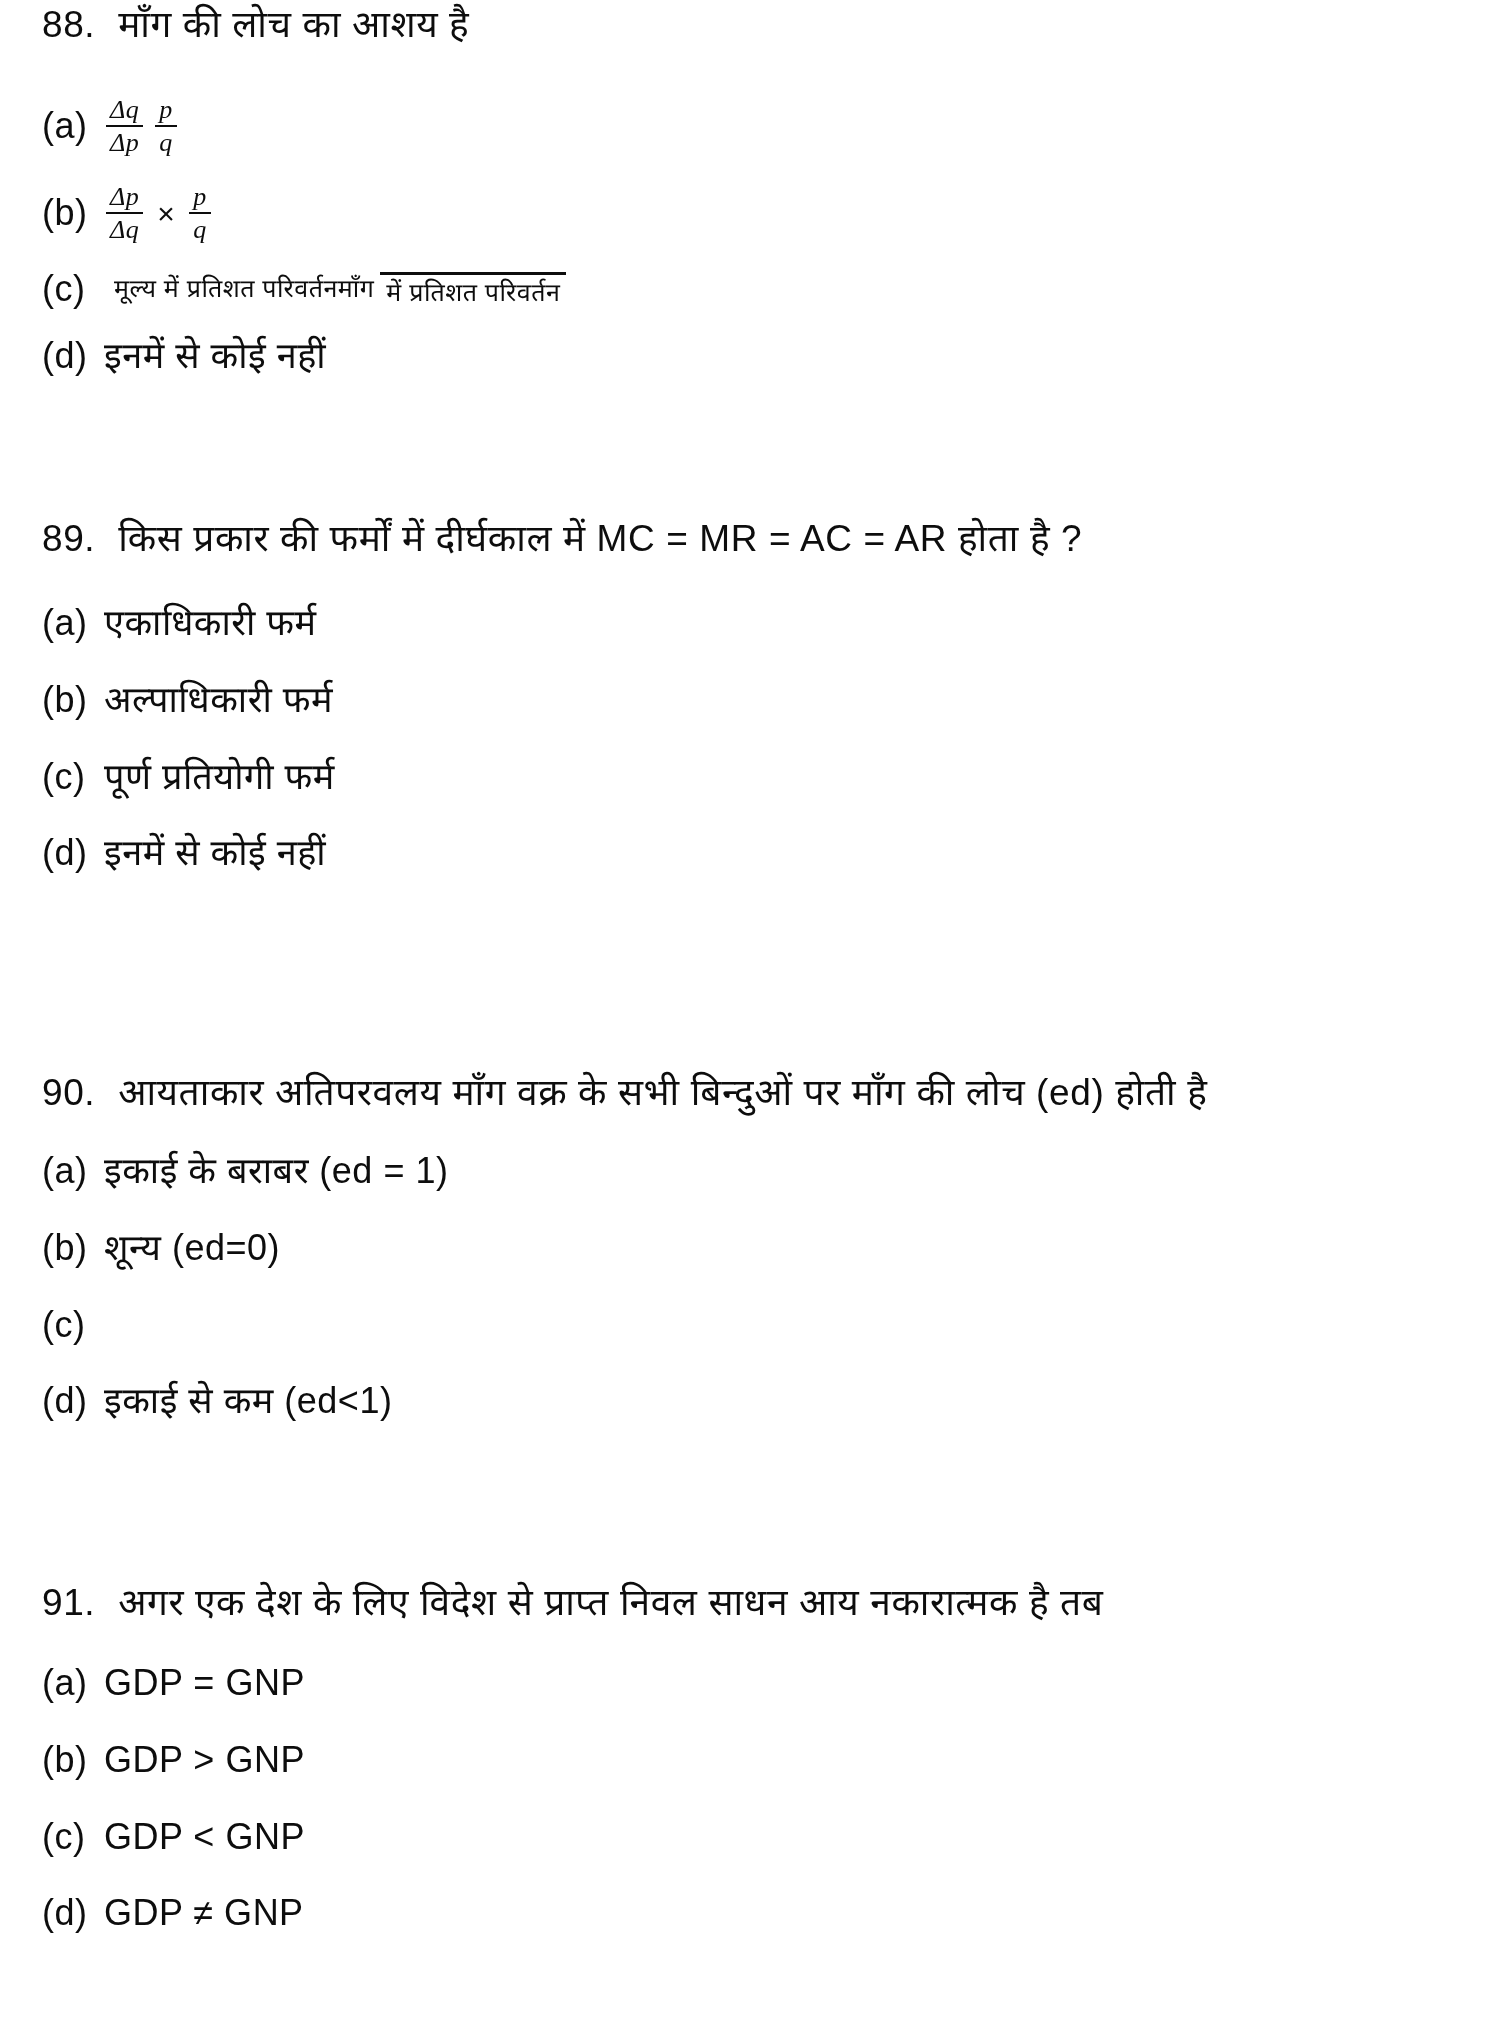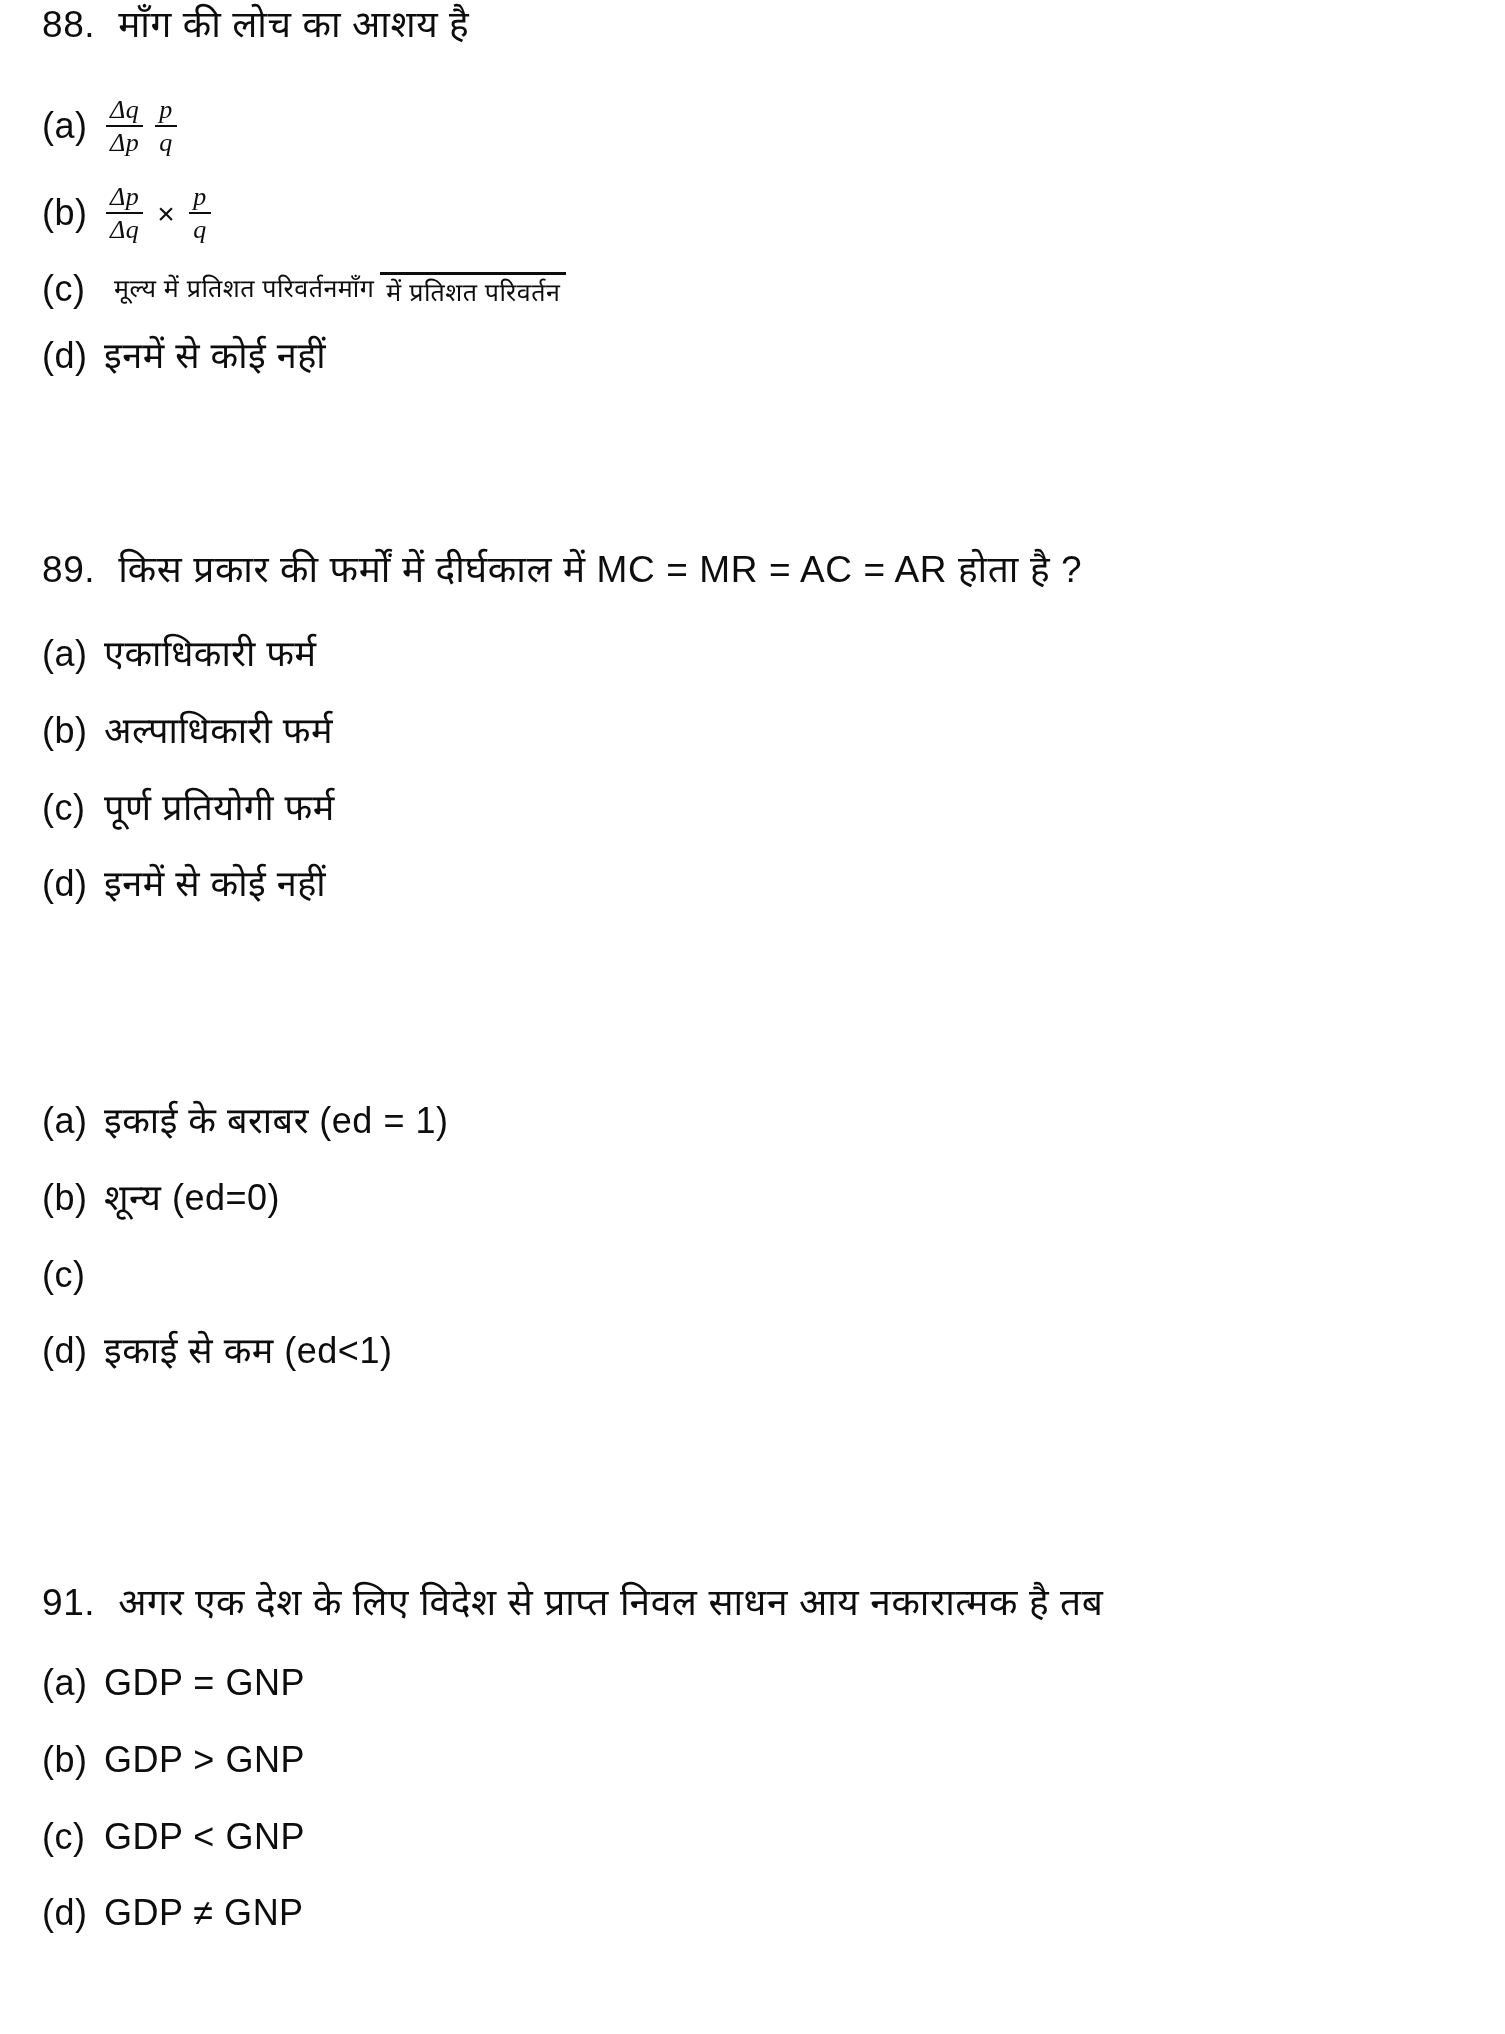--- a/index.html
+++ b/index.html
@@ -147,21 +147,21 @@
         <span class="den">में प्रतिशत परिवर्तन</span>
       </span>
     </div>
 
     <div class="opt" style="margin-top:20px;">
       <span class="opt-label">(d)</span>
       <span class="opt-text">इनमें से कोई नहीं</span>
     </div>
   </div>
 
-  <div class="qblock" style="position:absolute; left:42px; top:545px;">
+  <div class="qblock" style="position:absolute; left:42px; top:514px;">
     <div class="qtext">
       <span>89.</span>
       <span style="margin-left:12px;">किस प्रकार की फर्मों में दीर्घकाल में MC = MR = AC = AR होता है ?</span>
     </div>
 
     <div class="opt" style="margin-top:36px;">
       <span class="opt-label">(a)</span>
       <span class="opt-text">एकाधिकारी फर्म</span>
     </div>
     <div class="opt" style="margin-top:30px;">
@@ -172,20 +172,24 @@
       <span class="opt-label">(c)</span>
       <span class="opt-text">पूर्ण प्रतियोगी फर्म</span>
     </div>
     <div class="opt" style="margin-top:30px;">
       <span class="opt-label">(d)</span>
       <span class="opt-text">इनमें से कोई नहीं</span>
     </div>
   </div>
 
   <div class="qblock" style="position:absolute; left:42px; top:1068px;">
+    <div class="qtext">
+      <span>90.</span>
+      <span style="margin-left:12px;">आयताकार अतिपरवलय माँग वक्र के सभी बिन्दुओं पर माँग की लोच (ed) होती है</span>
+    </div>
 
     <div class="opt" style="margin-top:30px;">
       <span class="opt-label">(a)</span>
       <span class="opt-text">इकाई के बराबर (ed = 1)</span>
     </div>
     <div class="opt" style="margin-top:30px;">
       <span class="opt-label">(b)</span>
       <span class="opt-text">शून्य (ed=0)</span>
     </div>
     <div class="opt" style="margin-top:30px;">

